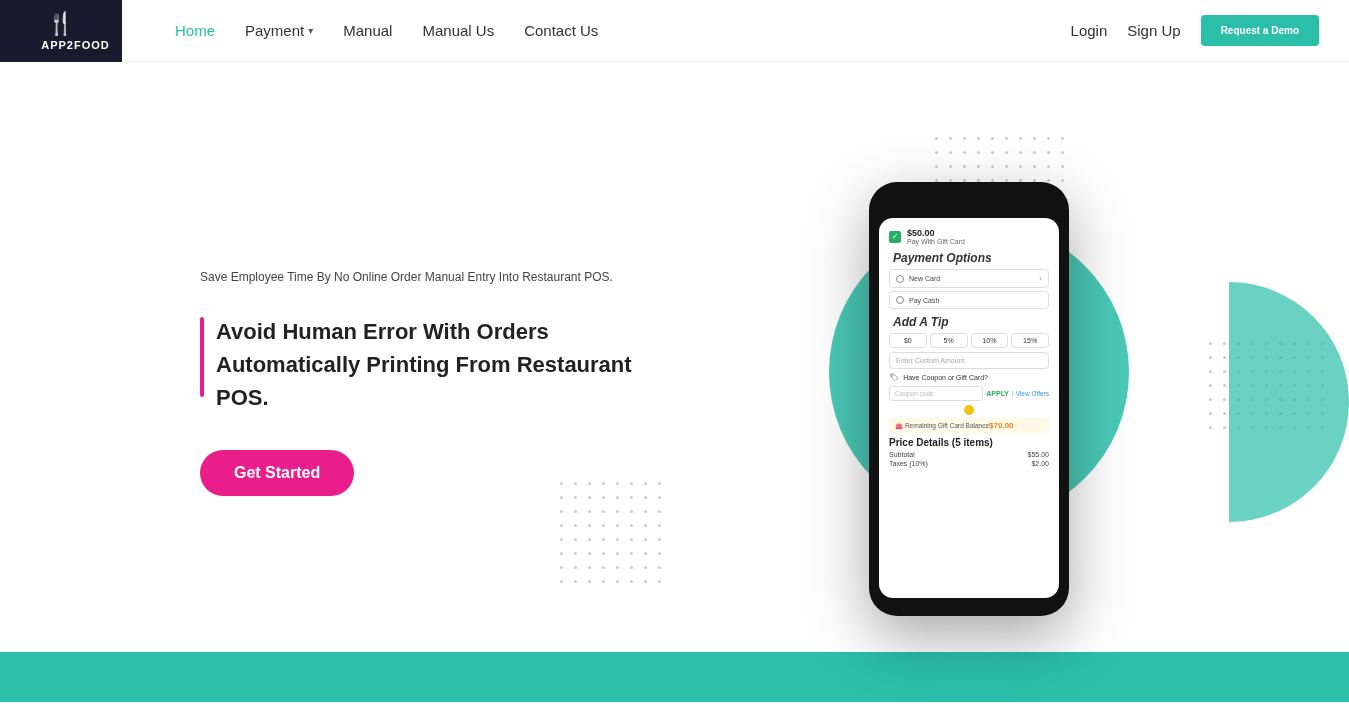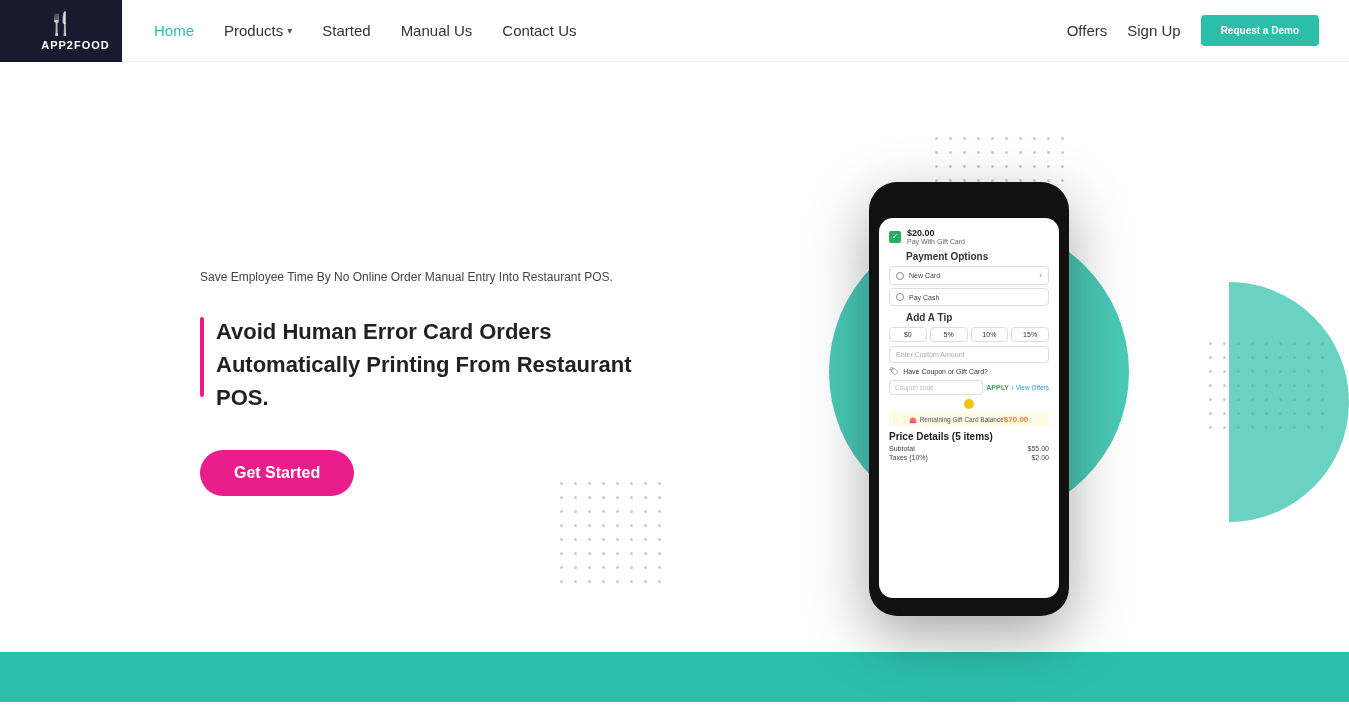--- a/index.html
+++ b/index.html
@@ -40,21 +40,21 @@
       font-weight: 700;
       color: #fff;
       letter-spacing: 1px;
       margin-top: 2px;
       margin-left: 29px;
     }
     nav {
       display: flex;
       align-items: center;
       gap: 30px;
-      margin-left: 32px;
+      margin-left: 53px;
     }
     nav a {
       text-decoration: none;
       font-size: 15px;
       color: #333;
       cursor: pointer;
     }
     nav a.active { color: #2bbfaa; }
     .products-link {
       display: flex;
@@ -254,24 +254,25 @@
     .gift-card-amount {
       font-size: 9px;
       font-weight: 700;
       color: #222;
     }
     .gift-card-label {
       font-size: 7px;
       color: #666;
     }
     .section-title {
-      font-size: 10px;
+      font-size: 12px;
       font-weight: 600;
       color: #333;
-      margin: 6px 0 4px 17px;
+      margin: 6px 0 4px 4px;
+      font-style: italic;
     }
     .option-row {
       display: flex;
       align-items: center;
       gap: 5px;
       border: 1px solid #ddd;
       border-radius: 4px;
       padding: 4px 6px;
       margin-bottom: 3px;
     }
@@ -347,21 +348,21 @@
     .yellow-dot {
       width: 10px;
       height: 10px;
       border-radius: 50%;
       background: #f1c40f;
       margin: 0 auto 3px auto;
     }
     .gift-balance-row {
       display: flex;
       align-items: center;
-      justify-content: center;
+      justify-content: flex-start;
       background: #fff9e6;
       border-radius: 0;
       padding: 3px 6px;
       margin-bottom: 4px;
     }
     .gift-balance-label { font-size: 6.5px; color: #555; }
     .gift-balance-amount { font-size: 8px; font-weight: 700; color: #e67e22; }
     .price-details-title { font-size: 10px; font-weight: 600; color: #222; margin-bottom: 3px; }
     .price-row {
       display: flex;
@@ -388,30 +389,30 @@
   <div class="logo-box">
     <div class="logo-inner">
       <div class="logo-icon">🍴</div>
       <div class="logo-text">APP2FOOD</div>
     </div>
   </div>
 
   <nav>
     <a class="active">Home</a>
     <a class="products-link">
-      <span>Products</span>
+      <span>Payment</span>
       <span class="chevron-down">▾</span>
     </a>
-    <a>Started</a>
+    <a>Manual</a>
     <a>Manual Us</a>
     <a>Contact Us</a>
   </nav>
 
   <div class="header-right">
-    <a class="login-link">Offers</a>
+    <a class="login-link">Login</a>
     <a class="signup-link">Sign Up</a>
     <button class="request-demo-btn">Request a Demo</button>
   </div>
 </header>
 
 <section class="hero">
 
   <div class="dots-pattern dots-top-right">
     <div class="dot"></div>
       <div class="dot"></div>
@@ -599,35 +600,35 @@
   </div>
 
   <div class="teal-circle-large"></div>
   <div class="teal-circle-small"></div>
 
   <div class="hero-left">
     <p class="hero-text-1">Save Employee Time By No Online Order Manual Entry Into Restaurant POS.</p>
 
     <div class="hero-text-2-wrap">
       <div class="accent-bar"></div>
-      <p class="hero-text-2">Avoid Human Error Card Orders Automatically Printing From Restaurant POS.</p>
+      <p class="hero-text-2">Avoid Human Error With Orders Automatically Printing From Restaurant POS.</p>
     </div>
 
     <button class="get-started-btn">Get Started</button>
   </div>
 
   <div class="phone-wrap">
     <div class="phone-frame">
       <div class="phone-notch"></div>
       <div class="phone-screen">
 
         <div class="gift-card-row">
           <div class="check-box">✓</div>
           <div>
-            <div class="gift-card-amount">$20.00</div>
+            <div class="gift-card-amount">$50.00</div>
             <div class="gift-card-label">Pay With Gift Card</div>
           </div>
         </div>
 
         <div class="section-title">Payment Options</div>
         <div class="option-row">
           <div class="radio-circle"></div>
           <span class="option-label">New Card</span>
           <span class="chevron-right">›</span>
         </div>

